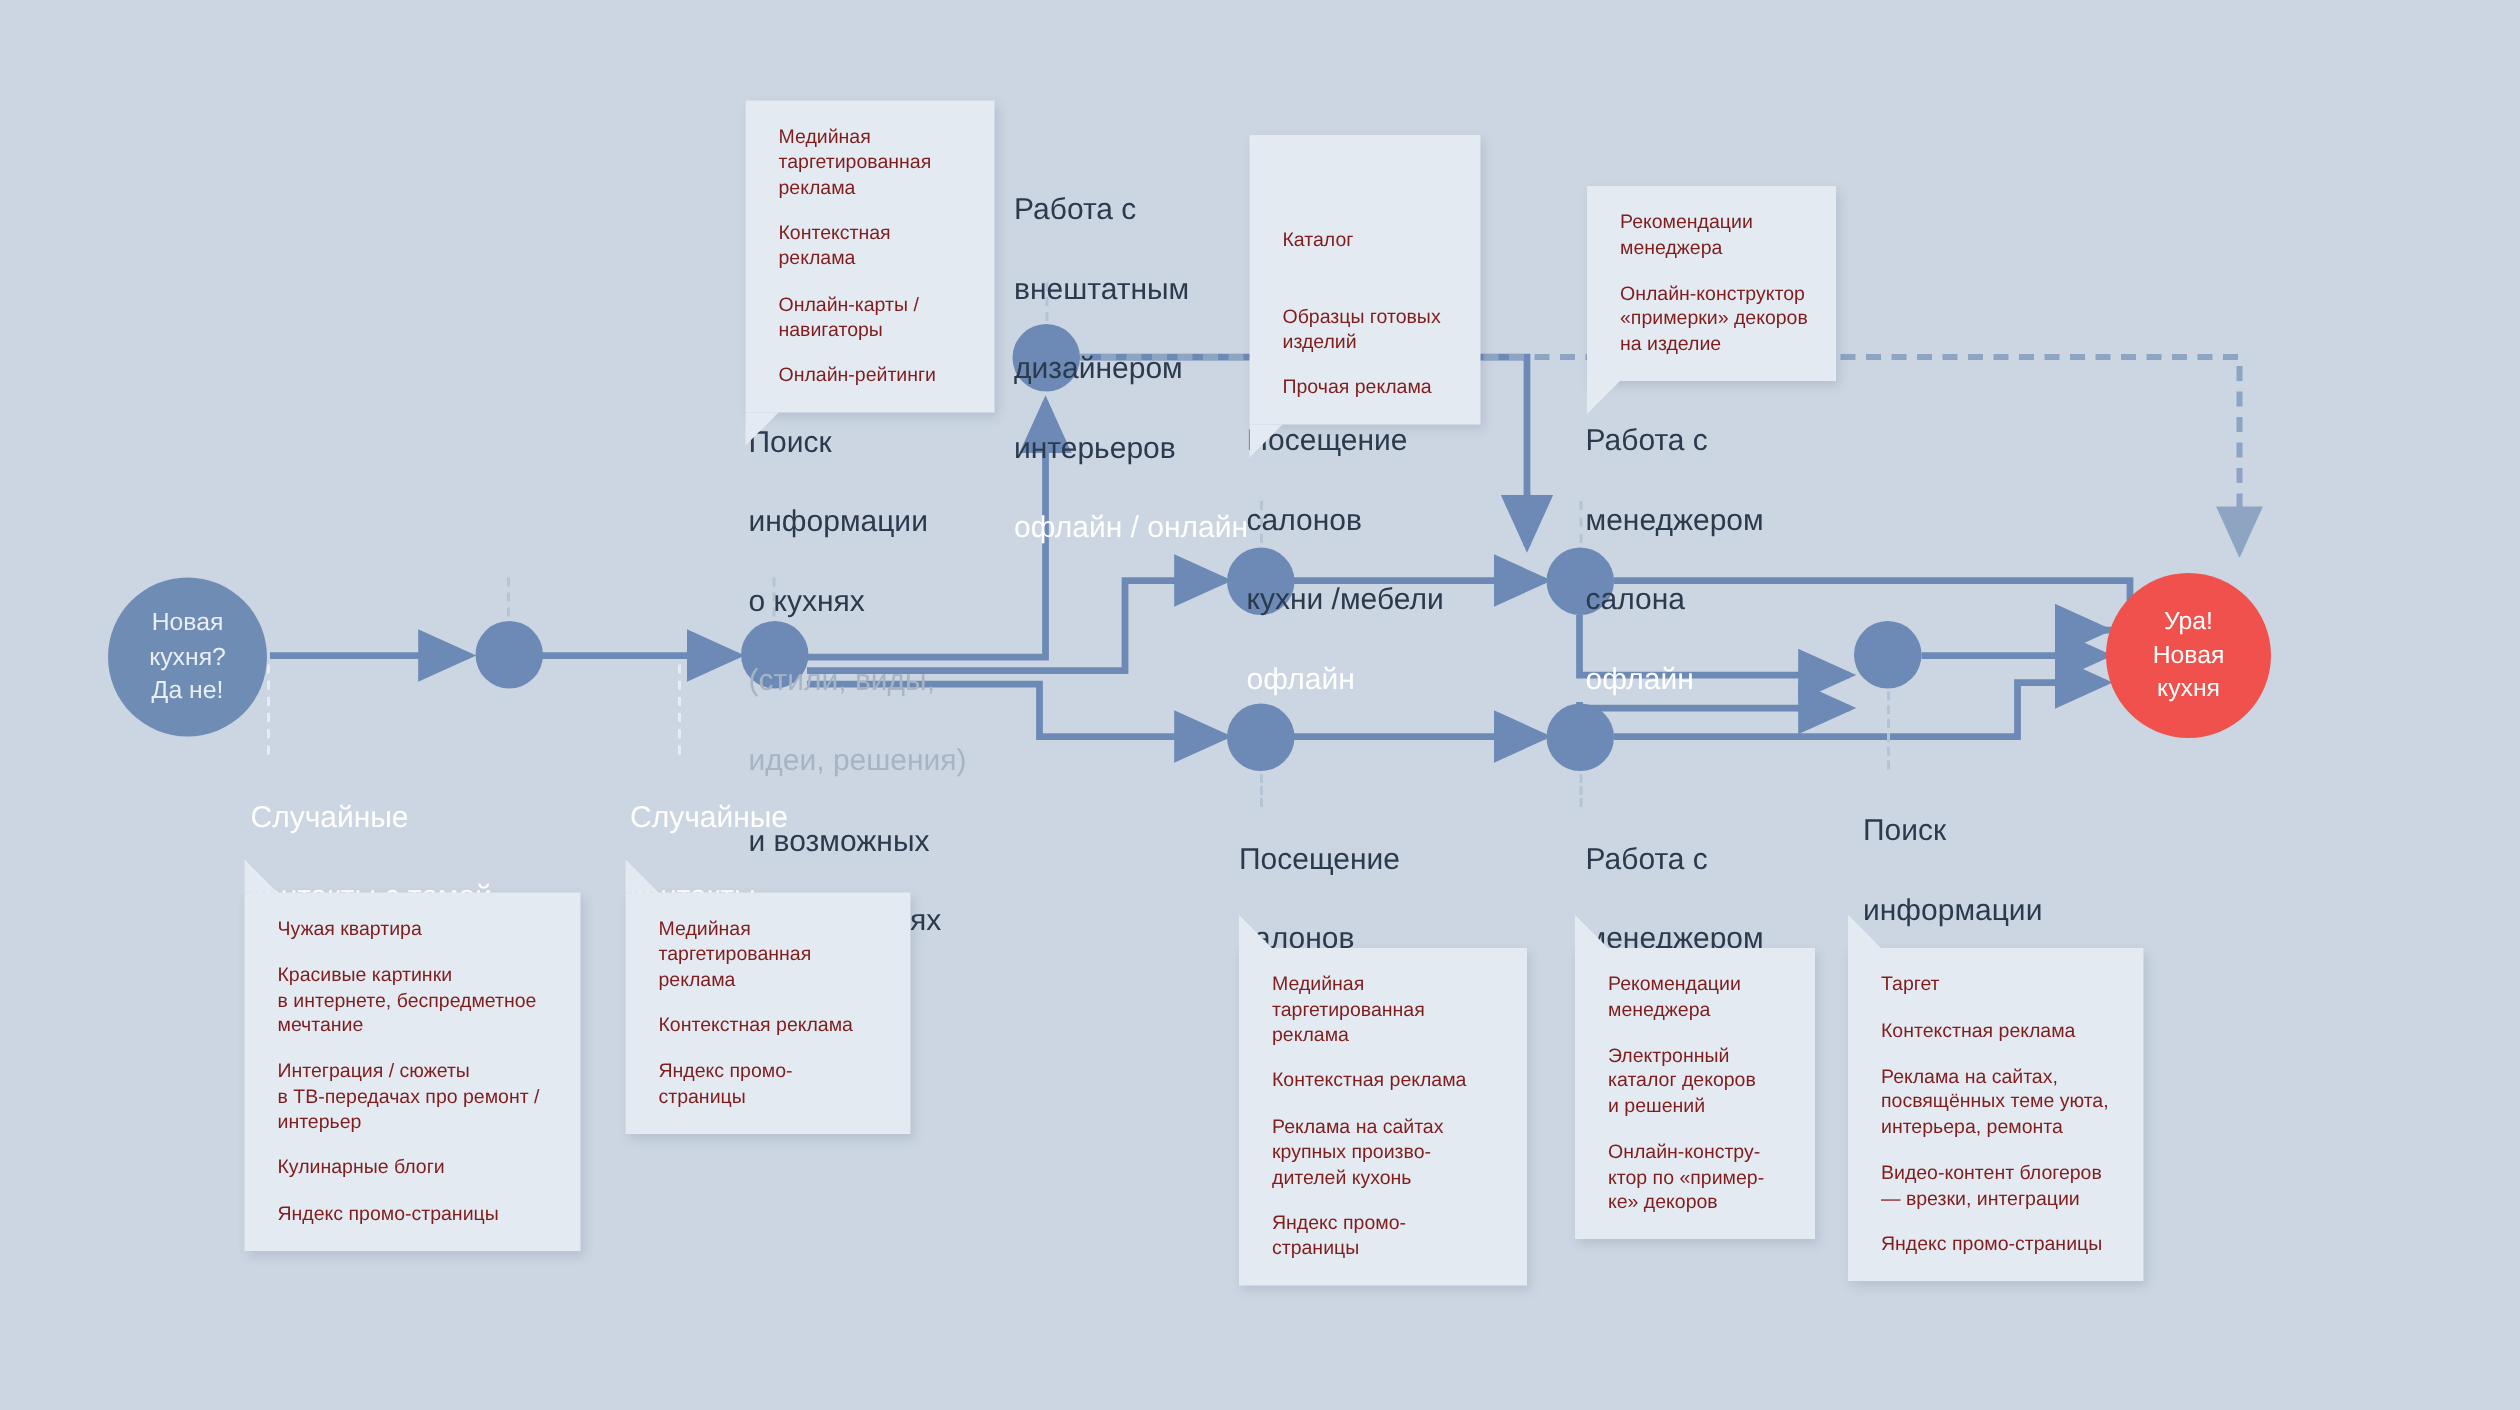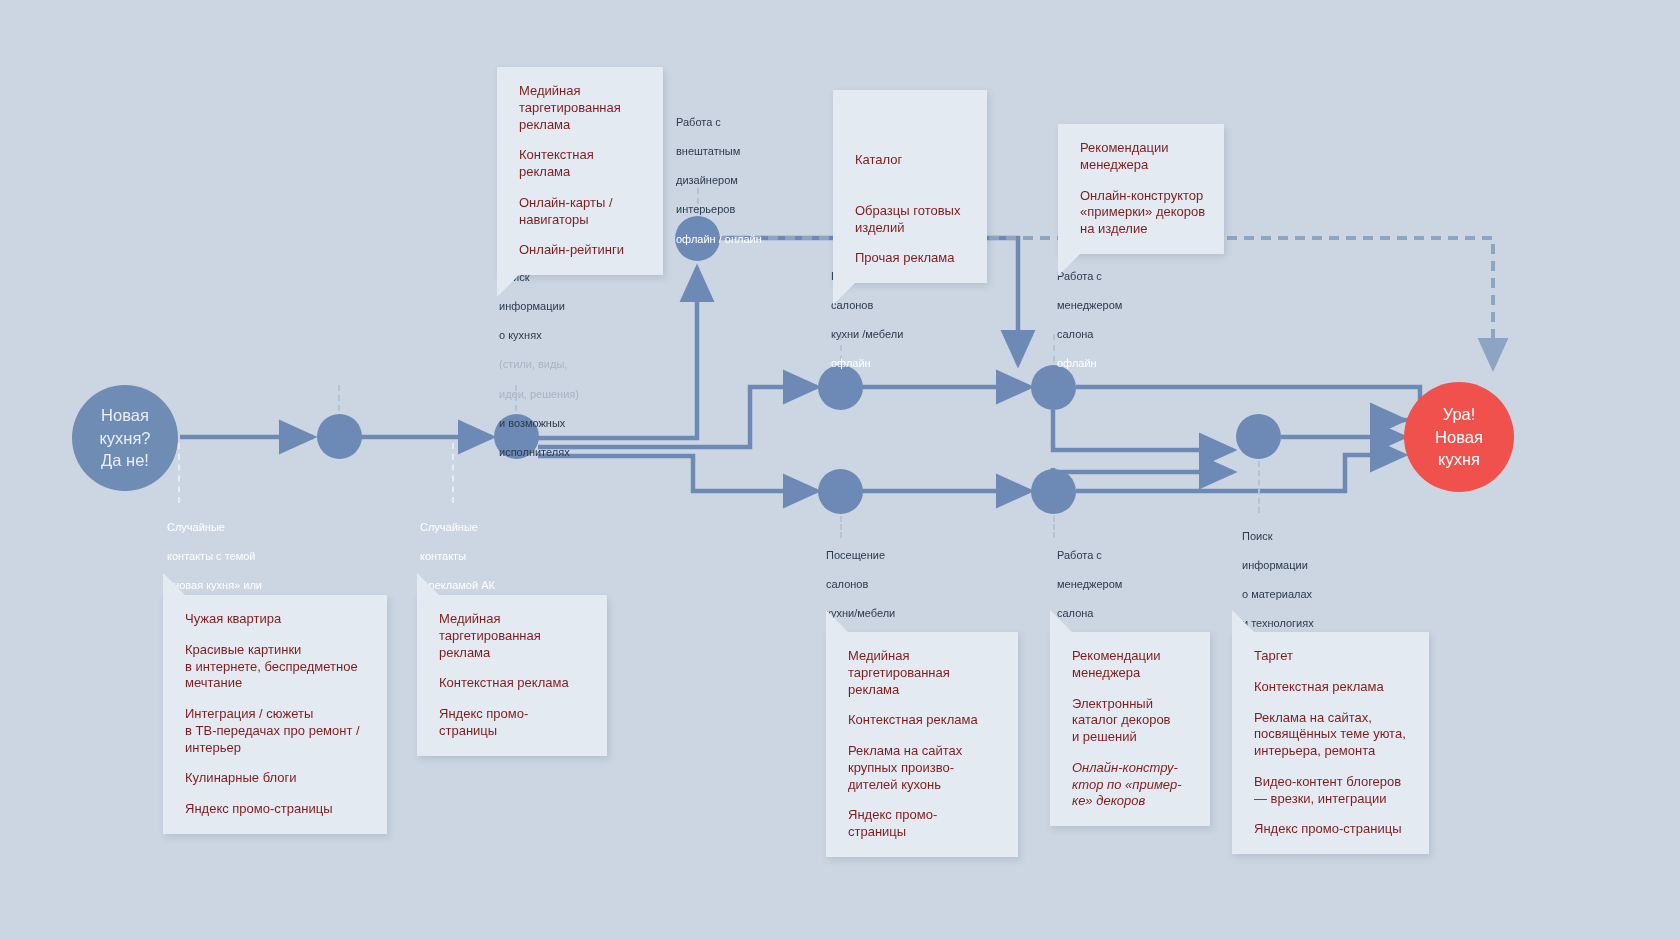--- a/index.html
+++ b/index.html
@@ -26,21 +26,21 @@
   }
   .node.finish{
     background:#f0514c;
     display:flex;align-items:center;justify-content:center;
     text-align:center;color:#ffffff;font-size:16.5px;line-height:1.38;
   }
 
   
   .stage-label{
     position:absolute;
-    font-size:11px;line-height:1.33;
+    font-size:20px;line-height:1.33;
     color:#2b3a4d;
     white-space:pre-line;
   }
   .stage-label .muted{color:#a8b4c4;}
   .stage-label .chan{color:#ffffff;}
   .stage-label.white{color:#ffffff;}
 
   
   .tick{
     position:absolute;width:0;
@@ -300,21 +300,21 @@
     </ul>
   </div>
 
   <div class="card fold-tl2" style="left:1050px;top:632px;width:160px;">
     <ul>
       <li style="white-space: pre-line;">Рекомендации
 менеджера</li>
       <li style="white-space: pre-line;">Электронный
 каталог декоров
 и решений</li>
-      <li style="white-space: pre-line; font-style: italic;">Онлайн-констру-
+      <li style="white-space: pre-line;">Онлайн-констру-
 ктор по «пример-
 ке» декоров</li>
     </ul>
   </div>
 
   <div class="card fold-tl2" style="left:1232px;top:632px;width:197px;">
     <ul>
       <li style="white-space: pre-line;">Таргет</li>
       <li style="white-space: pre-line;">Контекстная реклама</li>
       <li style="white-space: pre-line;">Реклама на сайтах,

